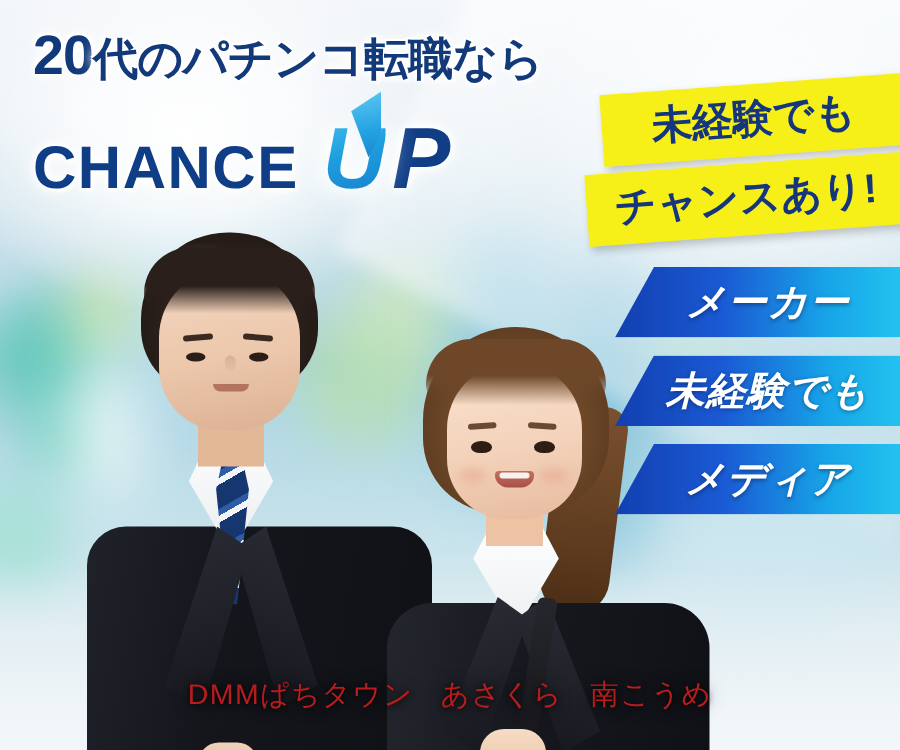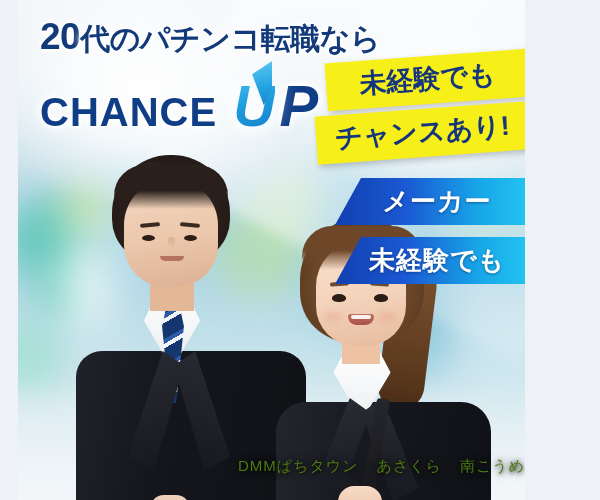--- a/index.html
+++ b/index.html
@@ -1,21 +1,21 @@
 <!DOCTYPE html>
 <html><head>
 <meta charset="utf-8">
 <style>
   html,body{margin:0;padding:0;}
   body{
     width:600px;height:500px;overflow:hidden;
     font-family:"Liberation Sans","DejaVu Sans",sans-serif;
     background:#eef2f6;
   }
-  .banner{position:relative;width:507px;height:500px;overflow:hidden;background:#dfe8ef;margin-left:18px;}
+  .banner{position:relative;width:600px;height:500px;overflow:hidden;background:#dfe8ef;}
 
   
   .bg{position:absolute;inset:0;overflow:hidden;}
   .bg-base{
     position:absolute;inset:0;
     background:
       linear-gradient(180deg,#f4f7fa 0%,#eaf1f6 14%,#cfe3ec 30%,#a9d2e2 48%,#bfdfe9 66%,#d9eaf0 82%,#eef4f7 100%);
   }
   .bk{position:absolute;border-radius:50%;filter:blur(17px);opacity:.85;}
   .bk2{position:absolute;filter:blur(20px);opacity:.8;}
@@ -149,39 +149,39 @@
   .badge{position:absolute;right:-4px;top:56px;width:215px;}
   .badge-bar{
     background:#f7f018;color:#15367d;font-weight:700;
     padding:5px 12px 7px;white-space:nowrap;text-align:center;
     box-shadow:2px 3px 6px rgba(0,0,0,.22);
   }
   .badge-1{font-size:27px;transform:rotate(-4.2deg);margin-left:12px;}
   .badge-2{font-size:27px;transform:rotate(-4.2deg);margin-top:5px;margin-left:2px;}
 
   
-  .cats{position:absolute;right:0;top:178px;width:190px;}
+  .cats{position:absolute;right:0;top:178px;width:190px;font-style:italic;}
   .cat{
     position:relative;height:47px;margin-bottom:12px;
     display:flex;align-items:center;justify-content:center;
     clip-path:polygon(26px 0,100% 0,100% 100%,0 100%);
     box-shadow:0 2px 5px rgba(0,0,0,.25);
   }
   .cat span{
     color:#fff;font-size:26px;font-weight:700;letter-spacing:1px;
     text-shadow:0 1px 3px rgba(0,20,60,.45);
     padding-left:14px;
   }
   .cat.blue{background:linear-gradient(90deg,#123fb0 0%,#1a5ad4 38%,#17a5e8 75%,#22c2f0 100%);}
   .cat.purple{background:linear-gradient(90deg,#6a10d6 0%,#5326df 35%,#3a62e6 72%,#3f86ec 100%);}
 
   
   .caption{
     position:absolute;left:0;right:0;bottom:24px;
-    text-align:right;color:#4d7c0f;font-size:15px;letter-spacing:1px;
+    text-align:center;color:#b91c1c;font-size:19px;letter-spacing:1px;
     text-shadow:0 1px 4px rgba(0,0,0,.85),0 0 10px rgba(0,0,0,.7);
   }
   .caption .gap{display:inline-block;width:18px;}
 </style>
 </head>
 <body>
 
 <div class="banner">
 
   <div class="bg">
@@ -266,17 +266,20 @@
     <div class="badge-bar badge-2">チャンスあり!</div>
   </div>
 
   <div class="cats">
     <div class="cat blue">
         <span>メーカー</span>
       </div>
     <div class="cat blue">
         <span>未経験でも</span>
       </div>
+    <div class="cat blue">
+        <span>メディア</span>
+      </div>
   </div>
 
   <div class="caption"><span>DMMぱちタウン</span><span class="gap"></span><span>あさくら</span><span class="gap"></span><span>南こうめ</span></div>
 
 </div>
 
 </body></html>

